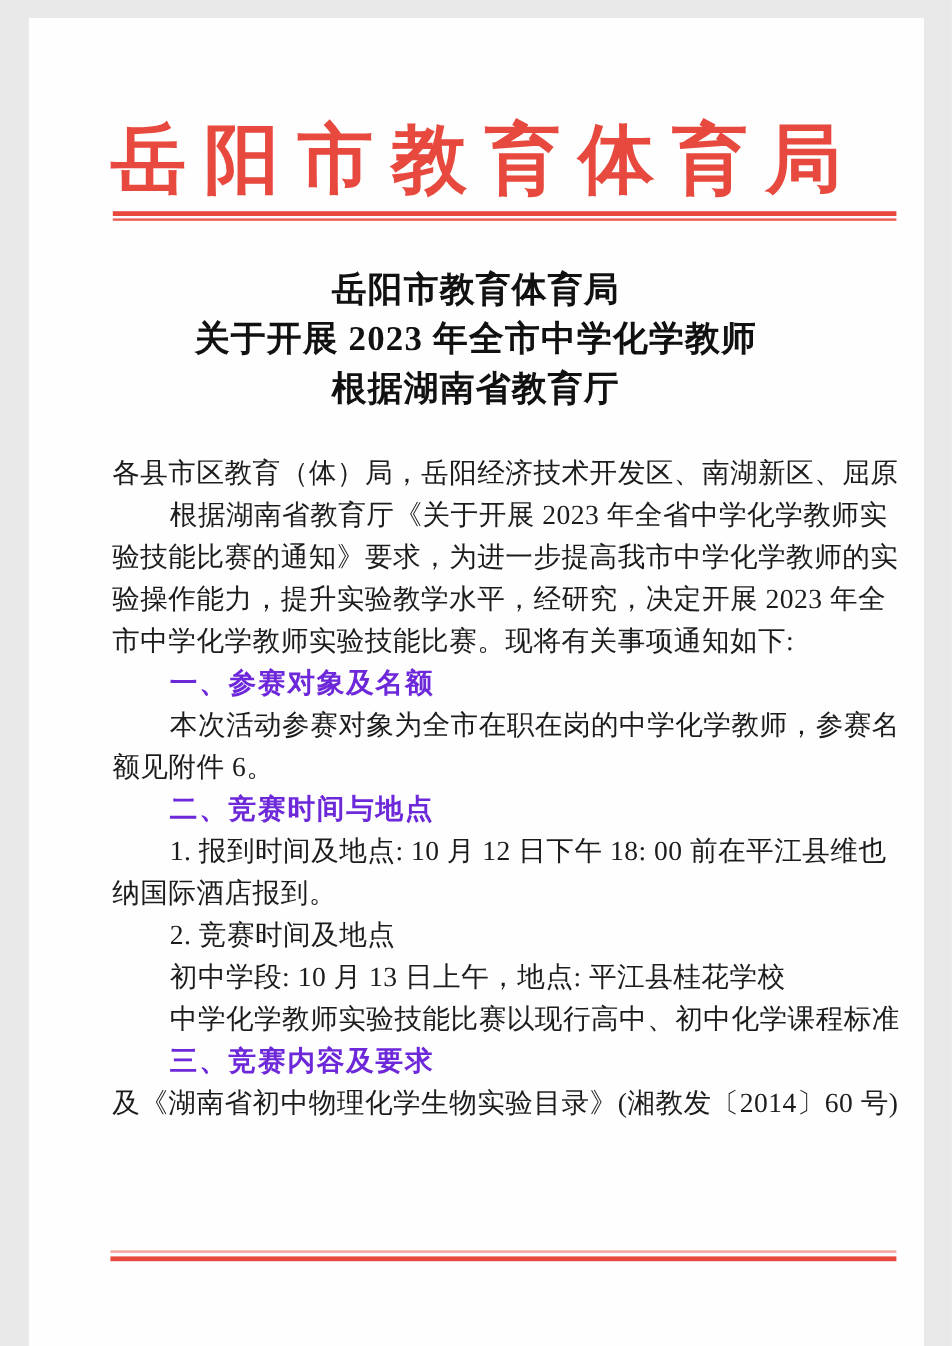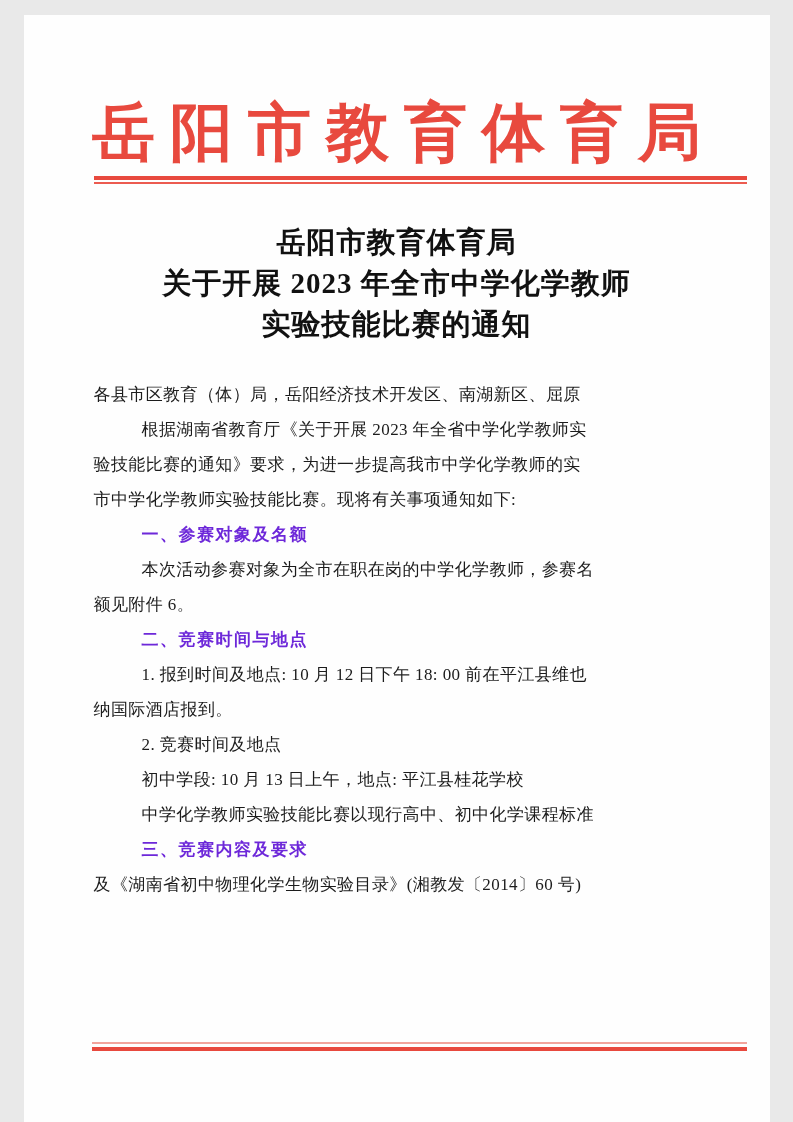--- a/index.html
+++ b/index.html
@@ -61,21 +61,21 @@
     letter-spacing: 1px;
   }
   .doc-title .t-line { white-space: nowrap; }
 
   
   .body-text {
     position: absolute;
     top: 362px;
     left: 70px;
     width: 655px;
-    font-size: 17px;
+    font-size: 23px;
     line-height: 35px;
     letter-spacing: 0.4px;
   }
   .body-text .line {
     height: 35px;
     white-space: nowrap;
   }
   .body-text .line.indent { padding-left: 48px; }
   .body-text .line.bold {
     font-family: "Liberation Sans", "DejaVu Sans", sans-serif;
@@ -93,27 +93,28 @@
 
   <div class="rule header-rule">
     <div class="bar thick"></div>
     <div class="bar gap"></div>
     <div class="bar thin"></div>
   </div>
 
   <div class="doc-title">
     <div class="t-line">岳阳市教育体育局</div>
     <div class="t-line">关于开展 2023 年全市中学化学教师</div>
-    <div class="t-line">实验技能比赛的通知</div>
+    <div class="t-line">根据湖南省教育厅</div>
   </div>
 
   <div class="body-text">
       <div class="line">各县市区教育（体）局，岳阳经济技术开发区、南湖新区、屈原</div>
       <div class="line indent">根据湖南省教育厅《关于开展 2023 年全省中学化学教师实</div>
       <div class="line">验技能比赛的通知》要求，为进一步提高我市中学化学教师的实</div>
+      <div class="line">验操作能力，提升实验教学水平，经研究，决定开展 2023 年全</div>
       <div class="line">市中学化学教师实验技能比赛。现将有关事项通知如下:</div>
       <div class="line indent bold">一、参赛对象及名额</div>
       <div class="line indent">本次活动参赛对象为全市在职在岗的中学化学教师，参赛名</div>
       <div class="line">额见附件 6。</div>
       <div class="line indent bold">二、竞赛时间与地点</div>
       <div class="line indent">1. 报到时间及地点: 10 月 12 日下午 18: 00 前在平江县维也</div>
       <div class="line">纳国际酒店报到。</div>
       <div class="line indent">2. 竞赛时间及地点</div>
       <div class="line indent">初中学段: 10 月 13 日上午，地点: 平江县桂花学校</div>
       <div class="line indent">中学化学教师实验技能比赛以现行高中、初中化学课程标准</div>

